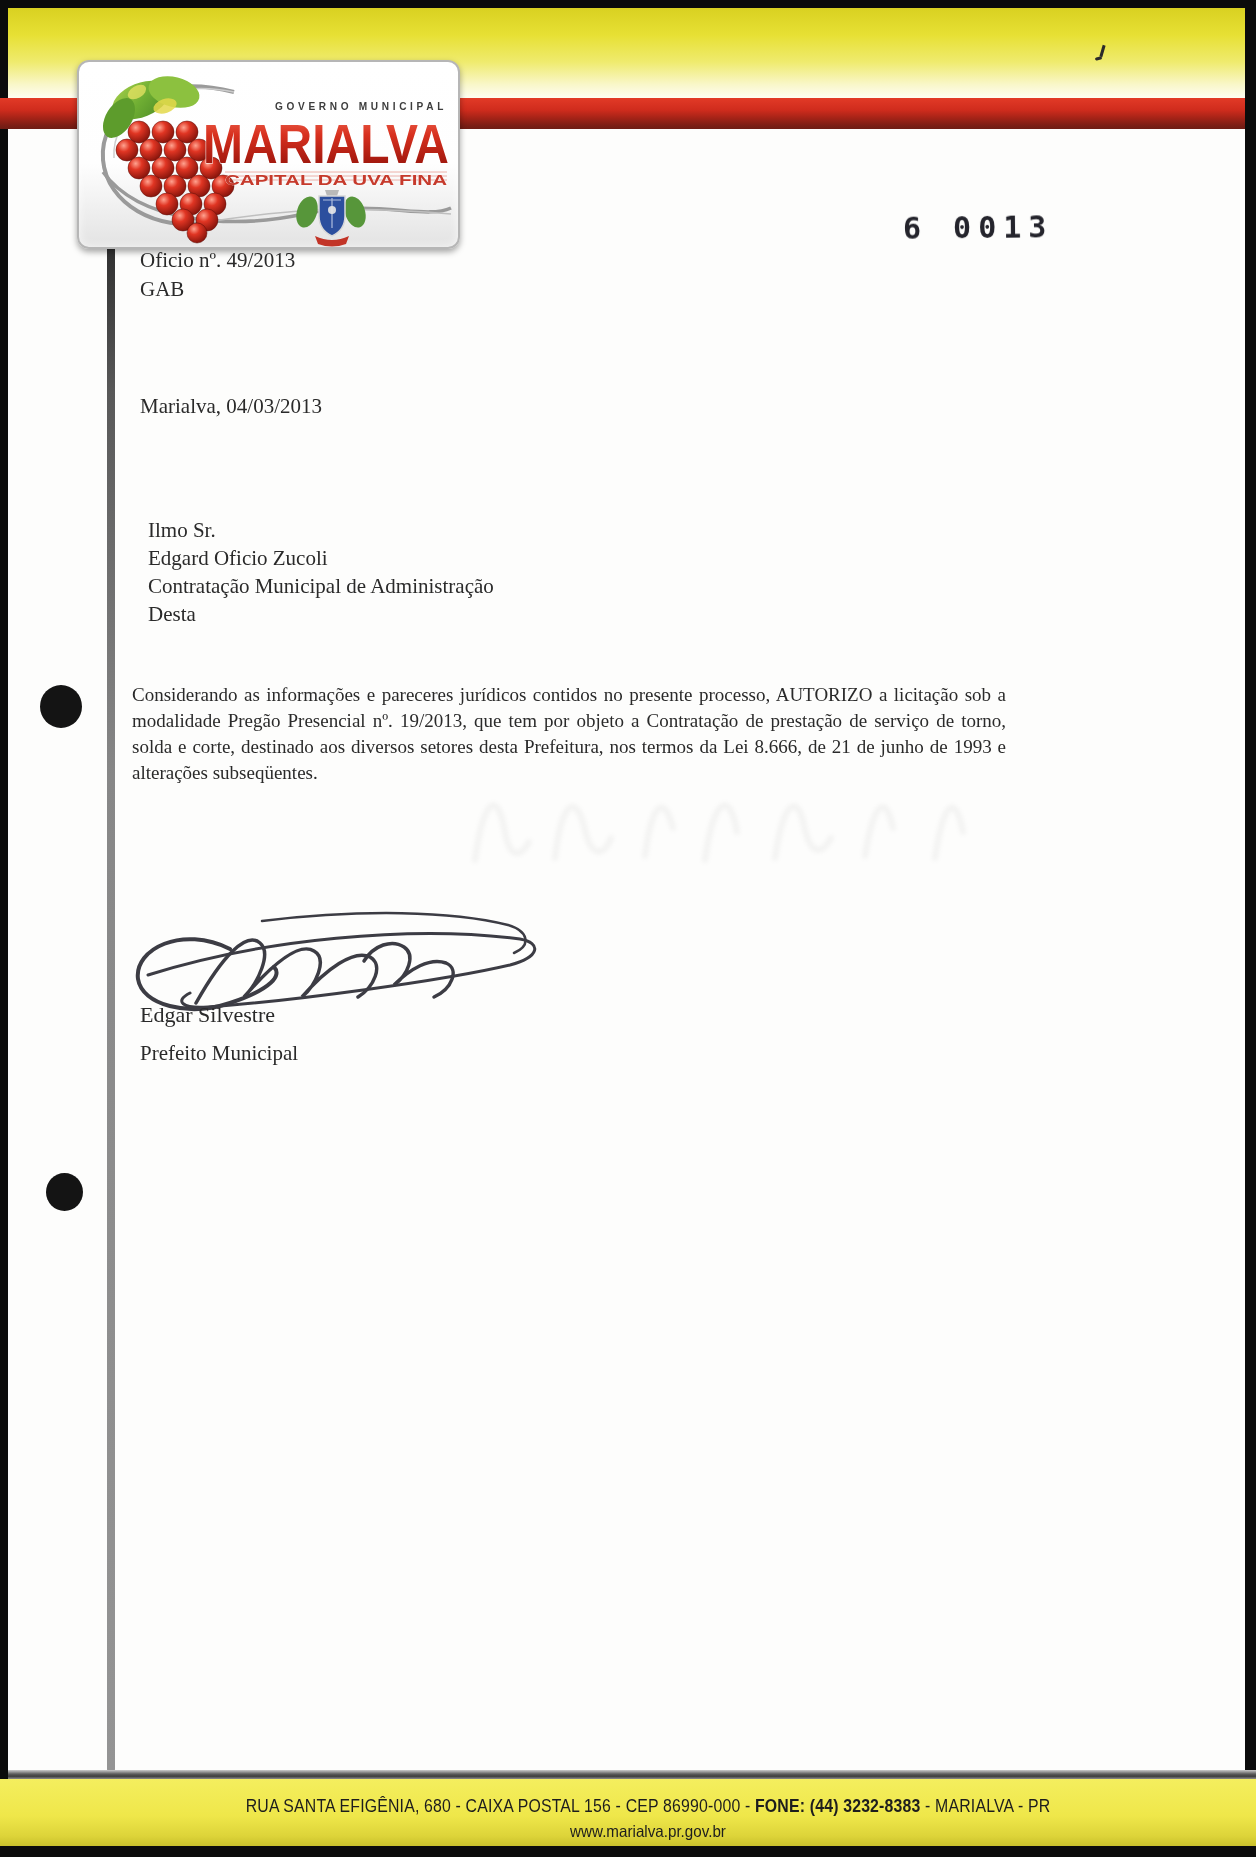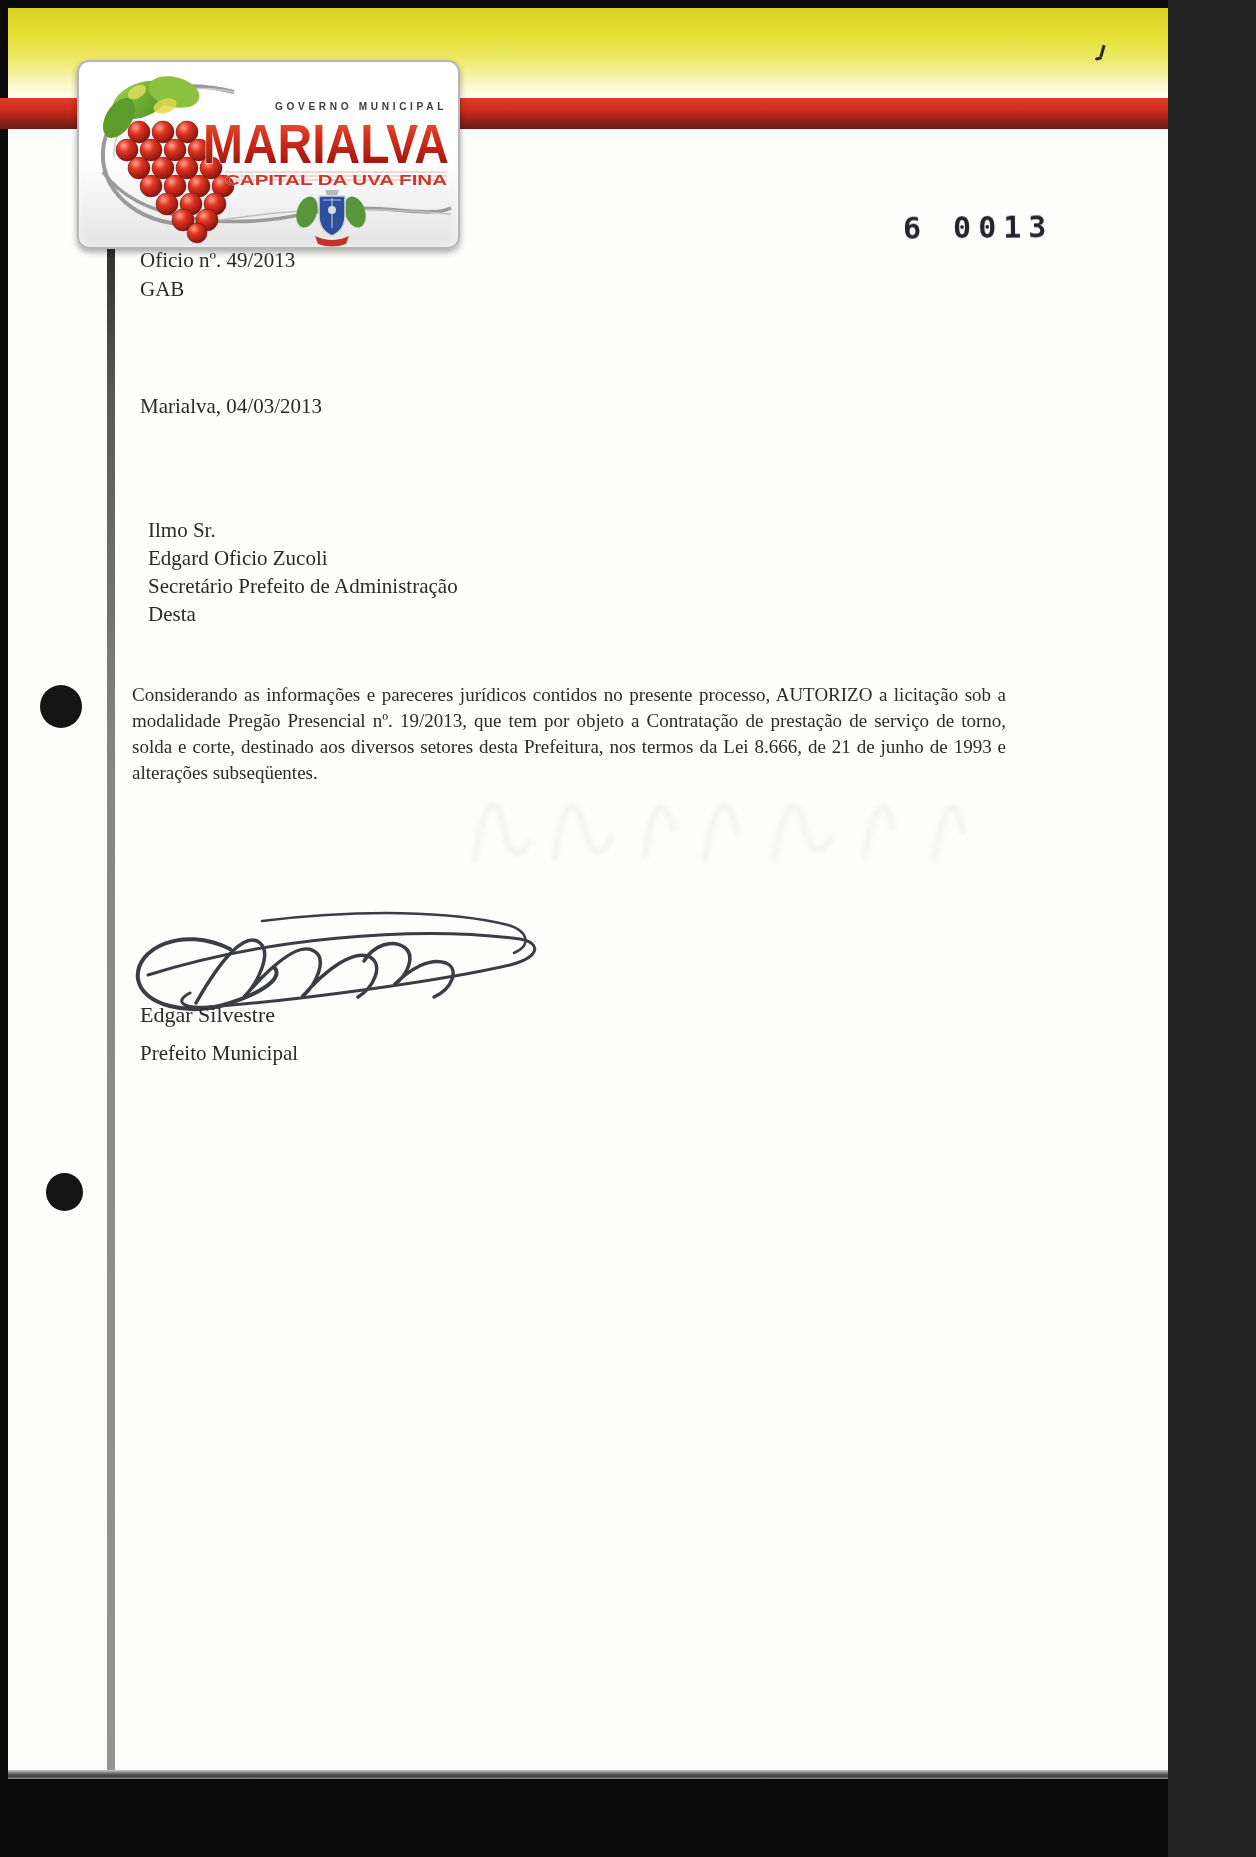--- a/index.html
+++ b/index.html
@@ -1,16 +1,16 @@
 <!DOCTYPE html>
 <html><head>
 <meta charset="utf-8">
 <style>
   html,body{margin:0;padding:0;background:#222;}
-  .scan{position:relative;width:1168px;height:1857px;background:#0b0b0b;overflow:hidden;
+  .scan{position:relative;width:1256px;height:1857px;background:#0b0b0b;overflow:hidden;
         font-family:"Liberation Serif", serif;color:#2a2a2a;}
   .abs{position:absolute;}
   
   .bed{left:8px;top:8px;width:1237px;height:1771px;background:#fdfdfc;}
   .band-yellow{left:8px;top:8px;width:1237px;height:90px;
     background:linear-gradient(180deg,#d9d121 0%,#e7e034 30%,#efeb6e 60%,#f9f7c9 85%,#fefdf2 100%);}
   .stripe-red{left:0;top:98px;width:1245px;height:31px;
     background:linear-gradient(180deg,#e23a27 0%,#d02c1d 38%,#a42317 65%,#7c1e15 88%,#6e1c14 100%);}
   .edge-right{left:1245px;top:0;width:11px;height:1780px;background:#0b0b0b;}
   .paper-edge-v{left:107px;top:238px;width:8px;height:1534px;border-radius:3px;
@@ -144,21 +144,21 @@
   </div>
 
   <div class="abs t t-ref">Oficio nº. 49/2013</div>
   <div class="abs t t-dept">GAB</div>
   <div class="abs t t-stamp">6 0013</div>
   <div class="abs t t-date">Marialva, 04/03/2013</div>
 
   <div class="abs t t-recipient">
     <div>Ilmo Sr.</div>
     <div>Edgard Oficio Zucoli</div>
-    <div>Secretário Prefeito de Administração</div>
+    <div>Contratação Municipal de Administração</div>
     <div>Desta</div>
   </div>
 
   <div class="abs t-body">Considerando as informações e pareceres jurídicos contidos no presente processo, AUTORIZO a licitação sob a modalidade Pregão Presencial nº. 19/2013, que tem por objeto a Contratação de prestação de serviço de torno, solda e corte, destinado aos diversos setores desta Prefeitura, nos termos da Lei 8.666, de 21 de junho de 1993 e alterações subseqüentes.</div>
 
   <svg class="abs ghost" viewBox="0 0 540 95" width="540" height="95">
     <g fill="none" stroke="#8a8a8a" stroke-width="6" stroke-linecap="round" opacity="0.55">
       <path d="M30,88 C38,30 52,14 60,60 C64,84 74,88 84,70"></path>
       <path d="M110,86 C116,34 130,16 140,58 C146,84 158,86 166,66"></path>
       <path d="M200,84 C206,36 218,18 228,56"></path>
@@ -176,14 +176,20 @@
       <path stroke-width="3.5" d="M252,56 C262,40 280,34 292,42 C304,50 296,70 282,80 C298,64 318,52 334,58 C348,64 340,84 322,92"></path>
       <path stroke-width="3" d="M36,70 C150,34 300,20 408,34 C430,38 428,52 398,60 C330,76 180,96 96,102 C70,104 62,96 78,88"></path>
       <path stroke-width="2.5" d="M150,16 C250,4 340,6 396,20 C416,26 420,40 402,48"></path>
     </g>
   </svg>
 
   <div class="abs t t-signer-name">Edgar Silvestre</div>
   <div class="abs t t-signer-title">Prefeito Municipal</div>
 
   <div class="abs paper-edge-h"></div>
+  <div class="abs footer-band">
+    <div class="abs footer-line footer-line1">
+      <span>RUA SANTA EFIGÊNIA, 680 - CAIXA POSTAL 156 - CEP 86990-000 - </span><b>FONE: (44) 3232-8383</b><span> - MARIALVA - PR</span>
+    </div>
+    <div class="abs footer-line footer-line2">www.marialva.pr.gov.br</div>
+  </div>
 
 </div>
 
 </body></html>

